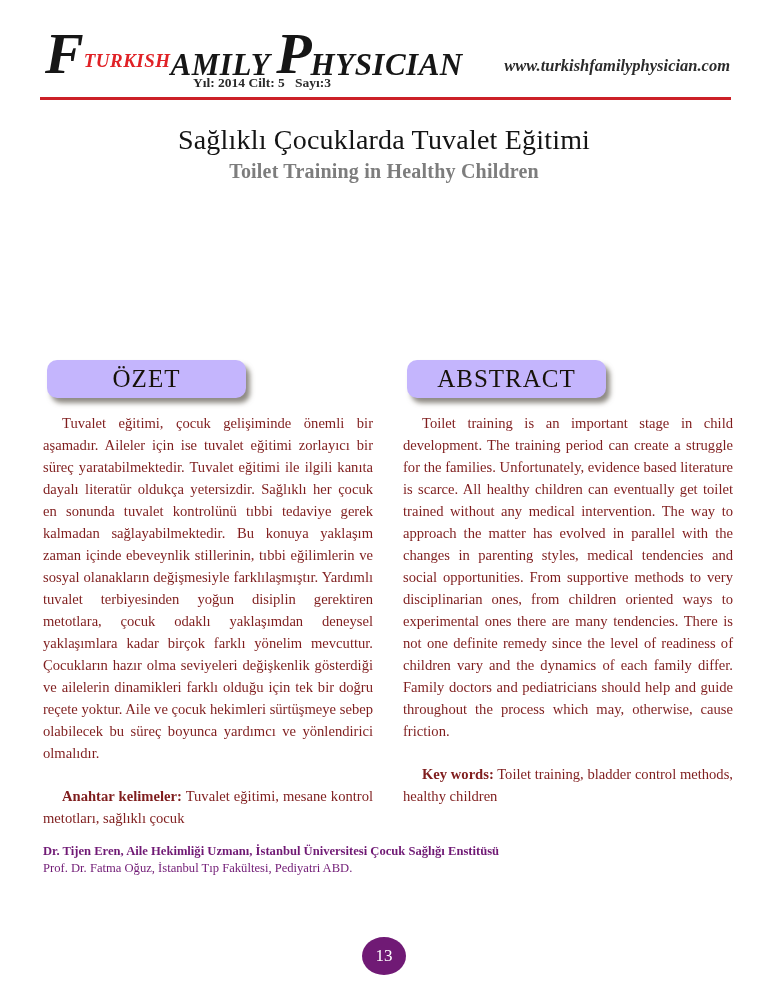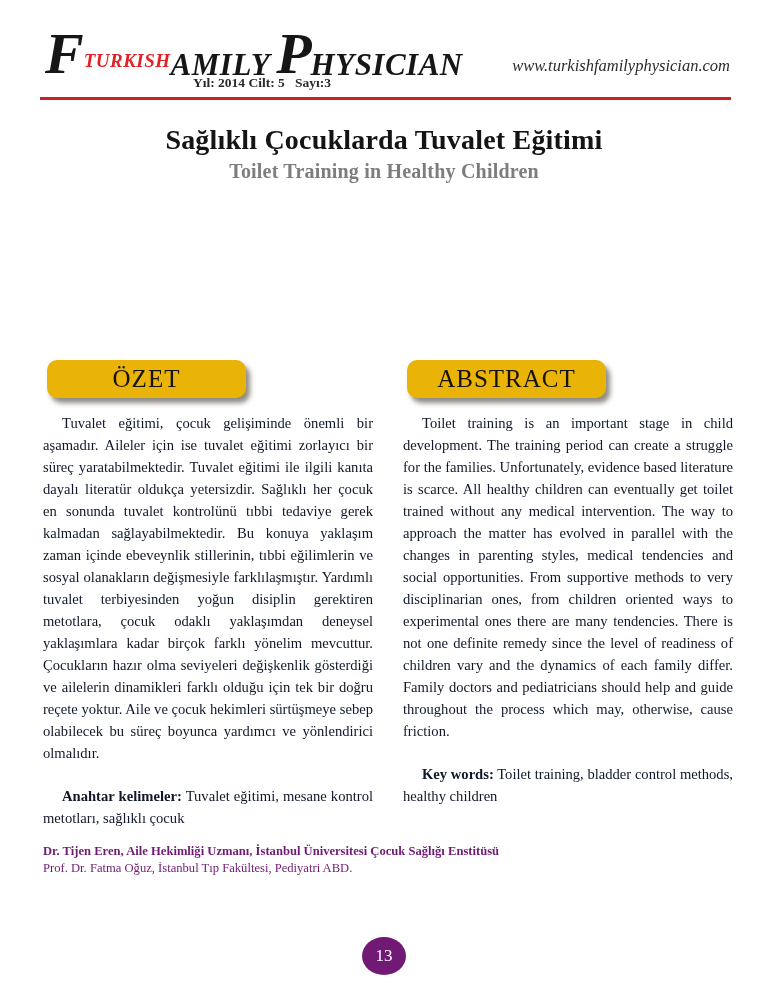--- a/index.html
+++ b/index.html
@@ -11,38 +11,38 @@
   }
 
   
   .logo { position:absolute; left:45px; top:30px; display:flex; align-items:flex-end; font-style:italic; font-weight:bold; color:#161616; }
   .logo .big { font-size:58px; line-height:48px; letter-spacing:-1px; }
   .logo .stack { display:flex; flex-direction:row; margin-left:1px; }
   .logo .turkish { color:#e02126; font-size:19px; line-height:17px; letter-spacing:.5px; }
   .logo .small { font-size:31px; line-height:26px; letter-spacing:.5px; }
   .logo .p { margin-left:6px; }
   .issue-line { position:absolute; left:193px; top:75px; font-size:13.5px; font-weight:bold; color:#2a2a2a; white-space:pre; }
-  .website { position:absolute; right:38px; top:56px; font-style:italic; font-weight:400; font-size:16.5px; color:#2b2b2b; }
+  .website { position:absolute; right:38px; top:56px; font-style:italic; font-weight:700; font-size:16.5px; color:#2b2b2b; }
   .header-rule { position:absolute; left:40px; right:37px; top:97px; height:3px; background:#cc2027; }
 
   
-  .title-tr { position:absolute; left:0; right:0; top:124px; text-align:center; font-size:28px; font-weight:bold; color:#141414; letter-spacing:.2px; }
+  .title-tr { position:absolute; left:0; right:0; top:124px; text-align:center; font-size:28px; font-weight:normal; color:#141414; letter-spacing:.2px; }
   .title-en { position:absolute; left:0; right:0; top:160px; text-align:center; font-size:20px; font-weight:bold; color:#7d7d7d; letter-spacing:.2px; }
 
   
   .columns { position:absolute; left:43px; top:360px; width:690px; display:flex; gap:30px; }
   .col { width:330px; }
   .head-box {
     width:199px; height:38px; margin-left:4px;
-    background:#eab308; border-radius:10px;
+    background:#c4b5fd; border-radius:10px;
     display:flex; align-items:center; justify-content:center;
     box-shadow:4px 5px 5px rgba(95,90,80,.7);
   }
   .head-box span { font-size:25px; color:#17120a; letter-spacing:1px; }
-  .col p { margin-top:14px; font-size:14.6px; line-height:22px; text-align:justify; text-indent:19px; color:#0f172a; }
+  .col p { margin-top:14px; font-size:14.6px; line-height:22px; text-align:justify; text-indent:19px; color:#7f1d1d; }
   .col p.kw { margin-top:21px; }
   .col p b { font-weight:bold; }
 
   
   .authors { position:absolute; left:43px; top:843px; font-size:12.6px; line-height:17px; color:#701a75; }
   .authors .l1 { font-weight:bold; }
 
   .page-badge {
     position:absolute; left:50%; top:937px; transform:translateX(-50%);
     width:44px; height:38px; border-radius:50%;

